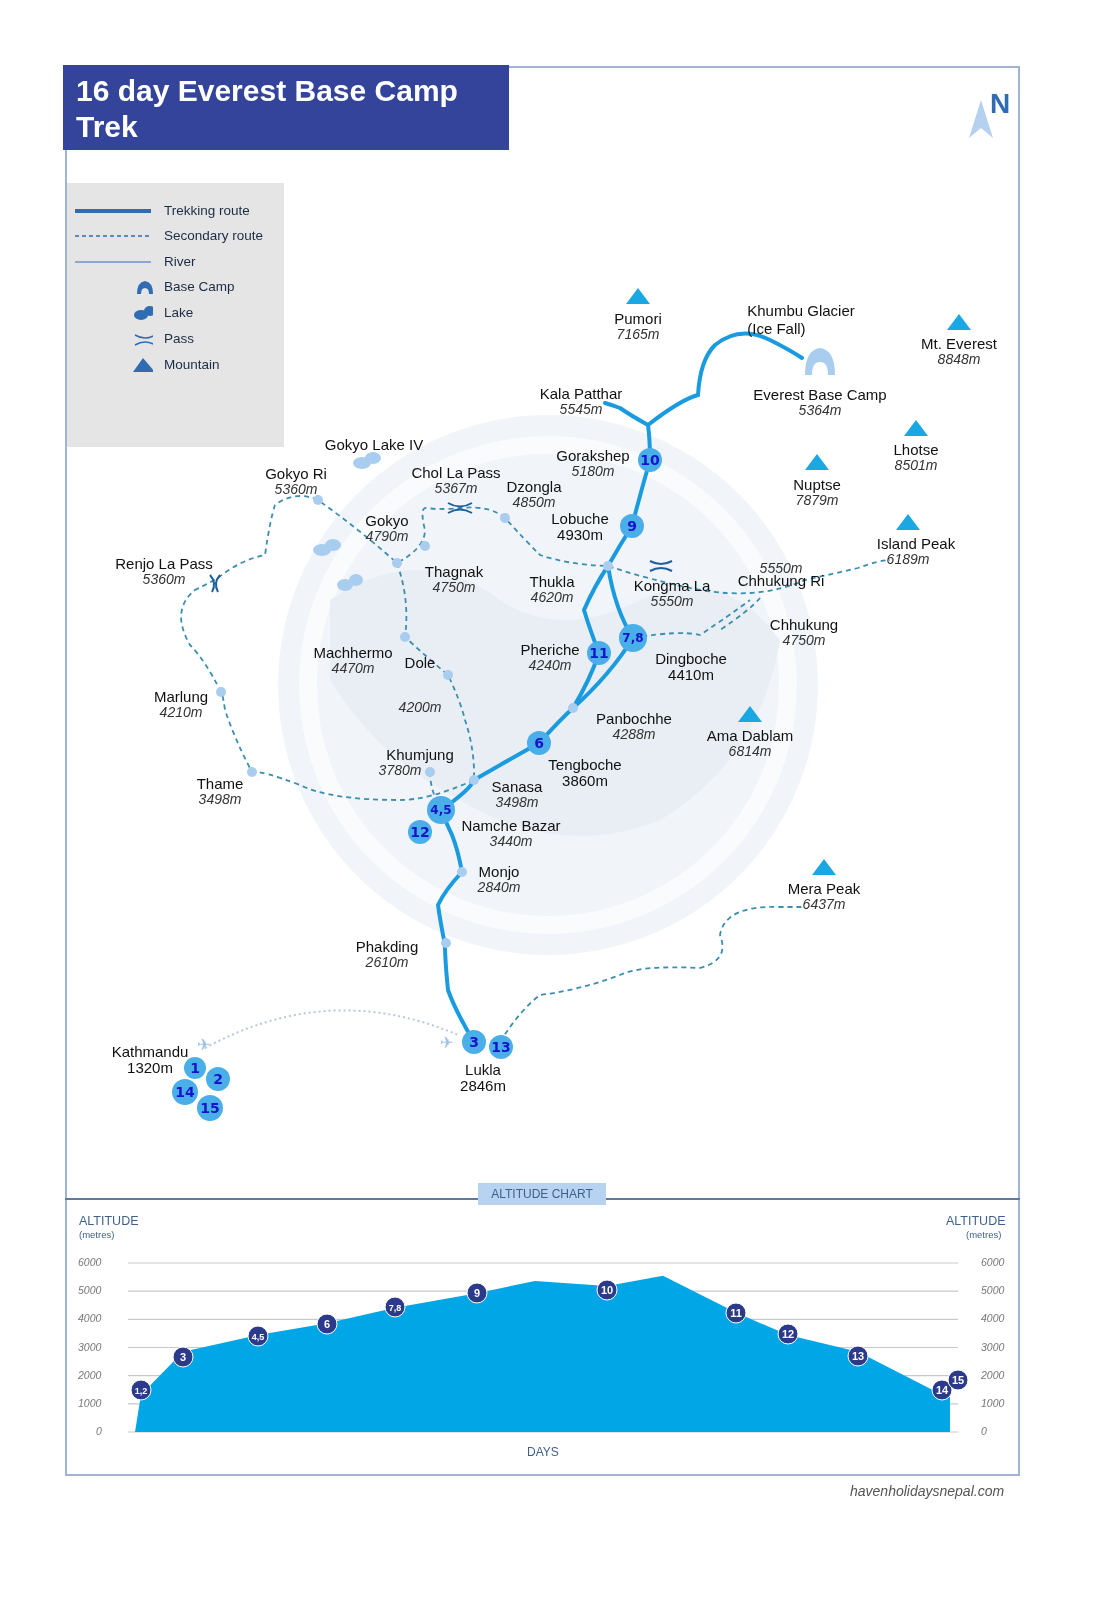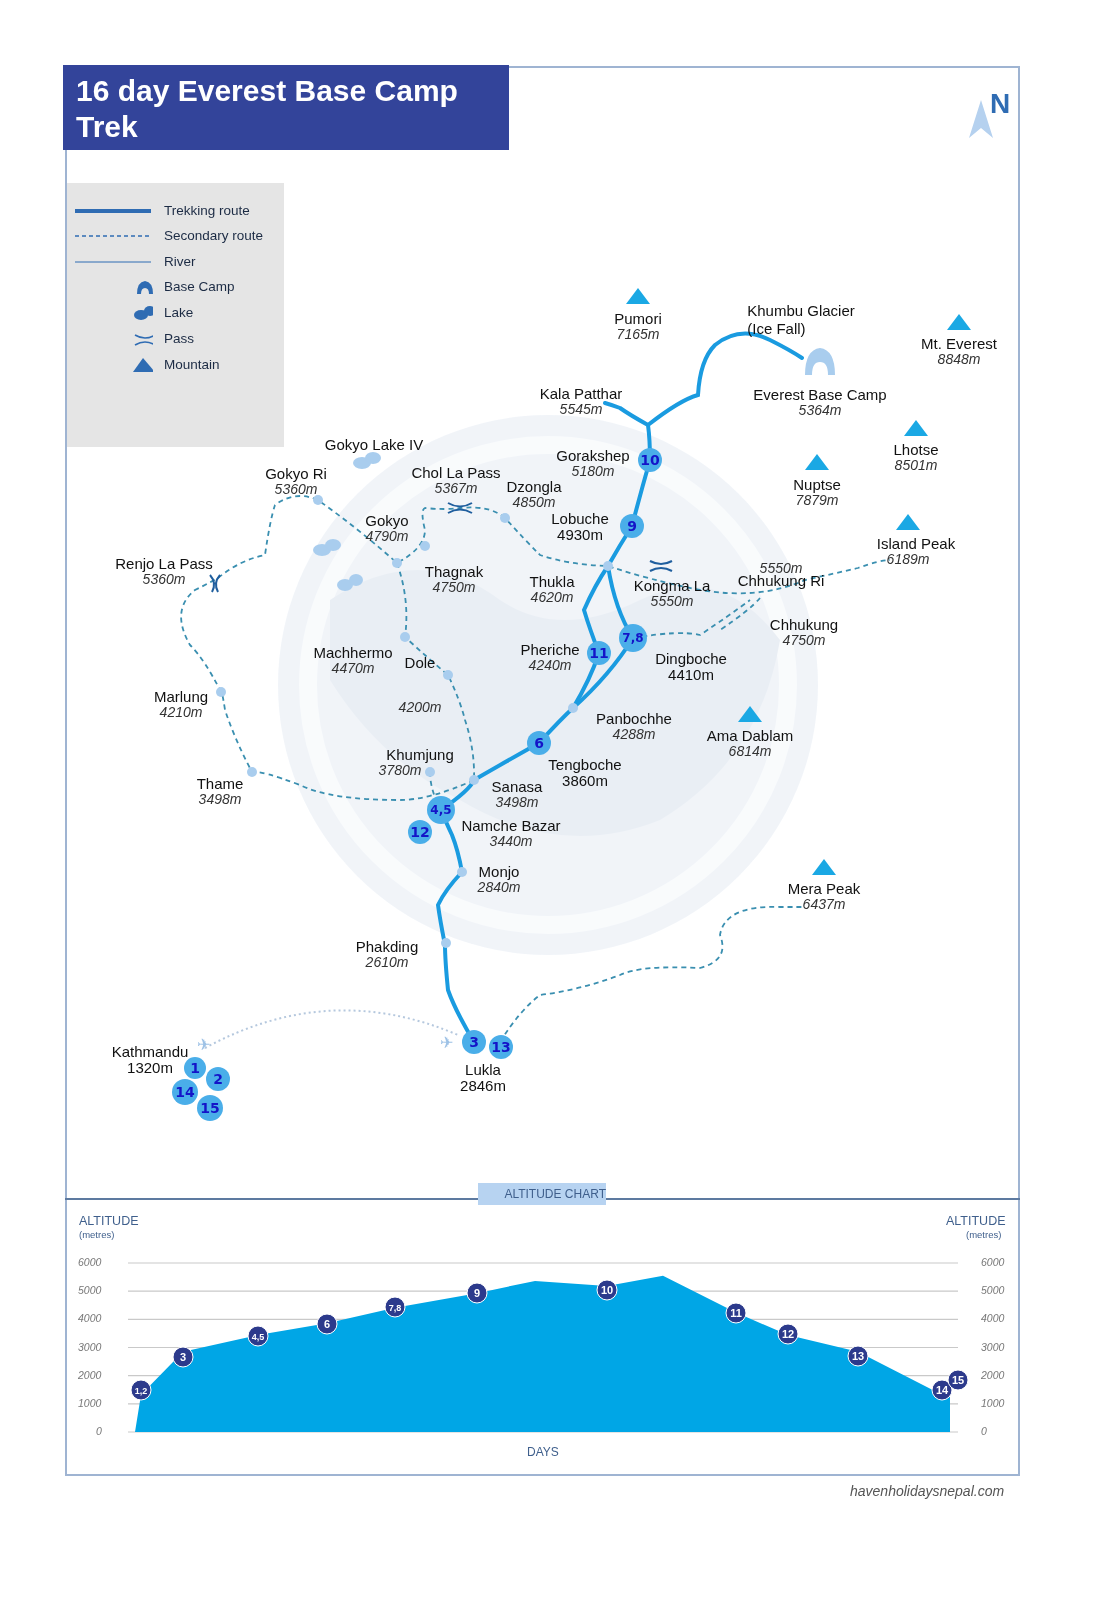--- a/index.html
+++ b/index.html
@@ -12,21 +12,21 @@
   .legend .lbl{position:absolute;left:97px;top:3px;font-size:13.5px;color:#1c2b44;}
   .legend .sym{position:absolute;left:6px;top:0;width:80px;height:22px;}
   .compass{position:absolute;left:966px;top:86px;width:50px;height:54px;}
   .compass .n{position:absolute;left:24px;top:2px;font-size:28px;font-weight:bold;color:#2f6cb3;}
   .map-svg{position:absolute;left:0;top:0;}
   .lbl-name{position:absolute;font-size:15px;color:#111;white-space:nowrap;transform:translateX(-50%);line-height:18px;}
   .lbl-alt{position:absolute;font-size:14px;font-style:italic;color:#333;white-space:nowrap;transform:translateX(-50%);line-height:15px;}
   .lbl-alt.up{font-style:normal;font-size:15px;color:#111;}
   .day{position:absolute;border-radius:50%;background:#4aaee9;color:#1414c8;font-weight:bold;display:flex;align-items:center;justify-content:center;font-family:"DejaVu Sans",sans-serif;transform:translate(-50%,-50%);}
   .divider{position:absolute;left:65px;top:1198px;width:955px;height:2px;background:#5d7aa0;}
-  .chart-tag{position:absolute;left:478px;top:1183px;width:128px;height:22px;background:#b7d3f1;color:#3f5f8c;font-size:12px;text-align:right;line-height:22px;}
+  .chart-tag{position:absolute;left:478px;top:1183px;width:128px;height:22px;background:#b7d3f1;color:#3f5f8c;font-size:12px;text-align:center;line-height:22px;}
   .ax-title{position:absolute;font-size:12.5px;color:#3f5f8c;line-height:14px;}
   .ax-sub{position:absolute;font-size:9.5px;color:#3f5f8c;}
   .tick{position:absolute;font-size:10.5px;font-style:italic;color:#777;}
   .days{position:absolute;left:527px;top:1445px;font-size:12px;color:#3f5f8c;}
   .footer{position:absolute;left:850px;top:1483px;font-size:14px;font-style:italic;color:#555;}
 </style>
 </head>
 <body>
 
 <div class="frame"></div>

